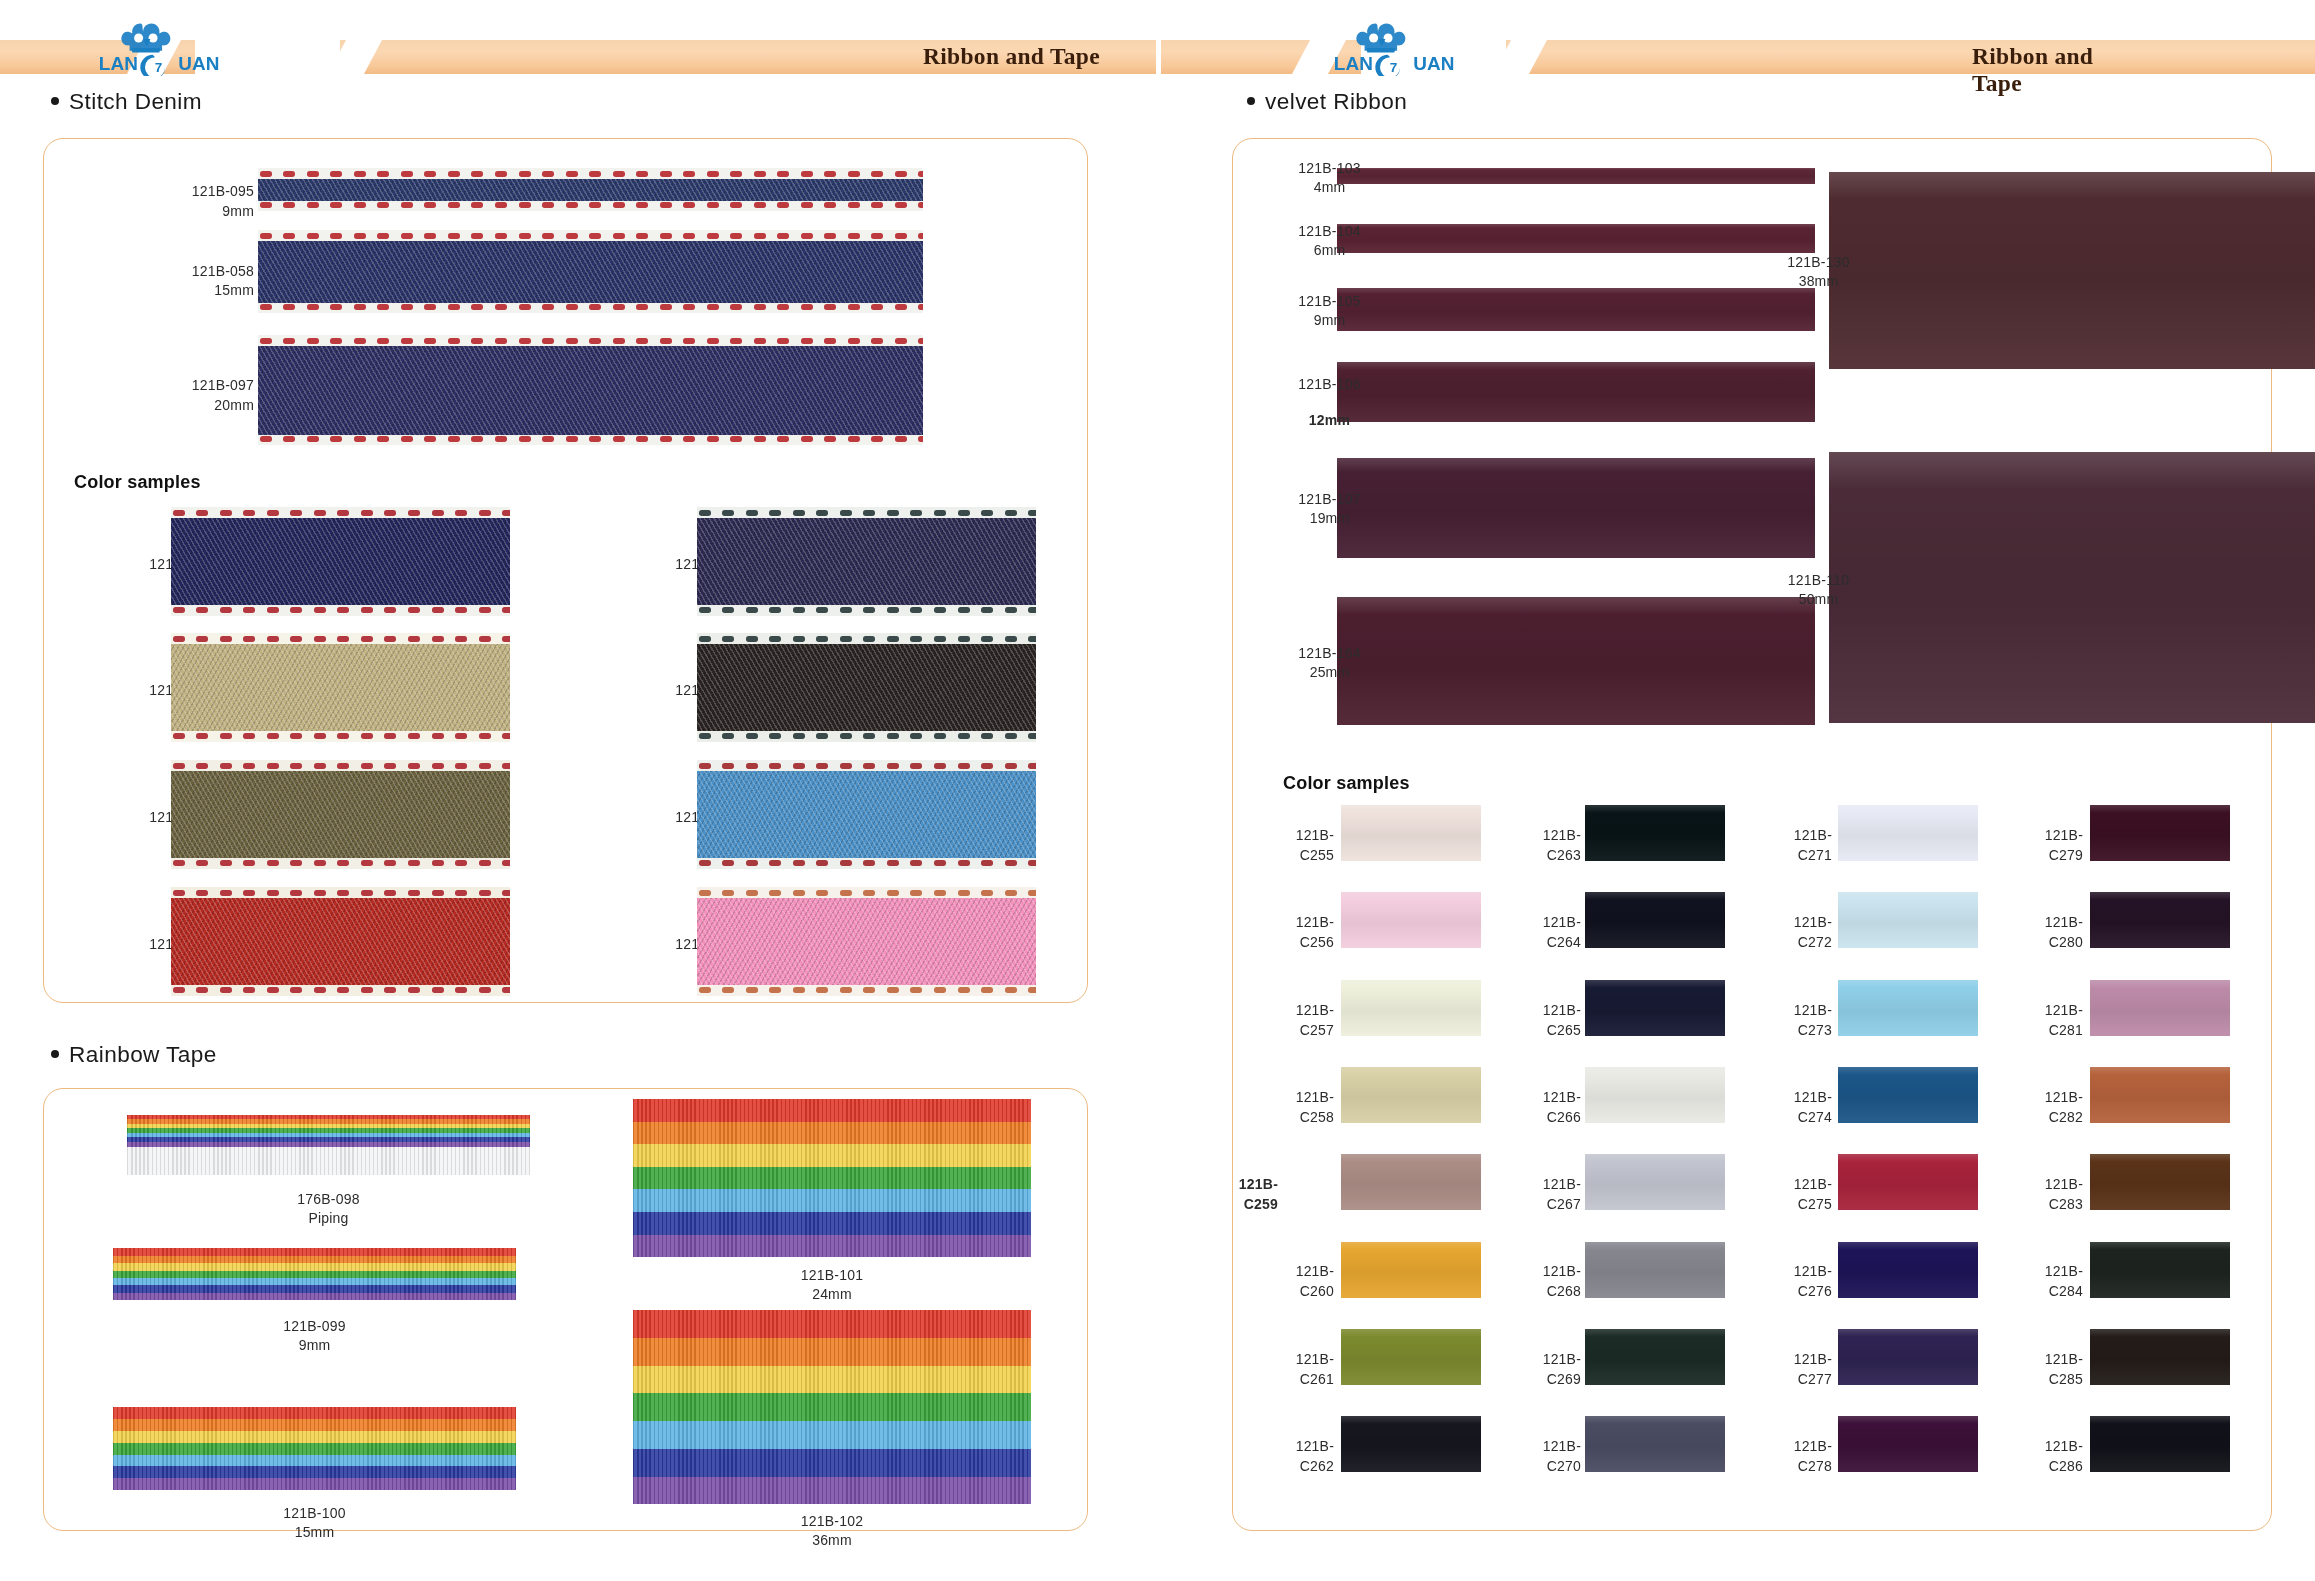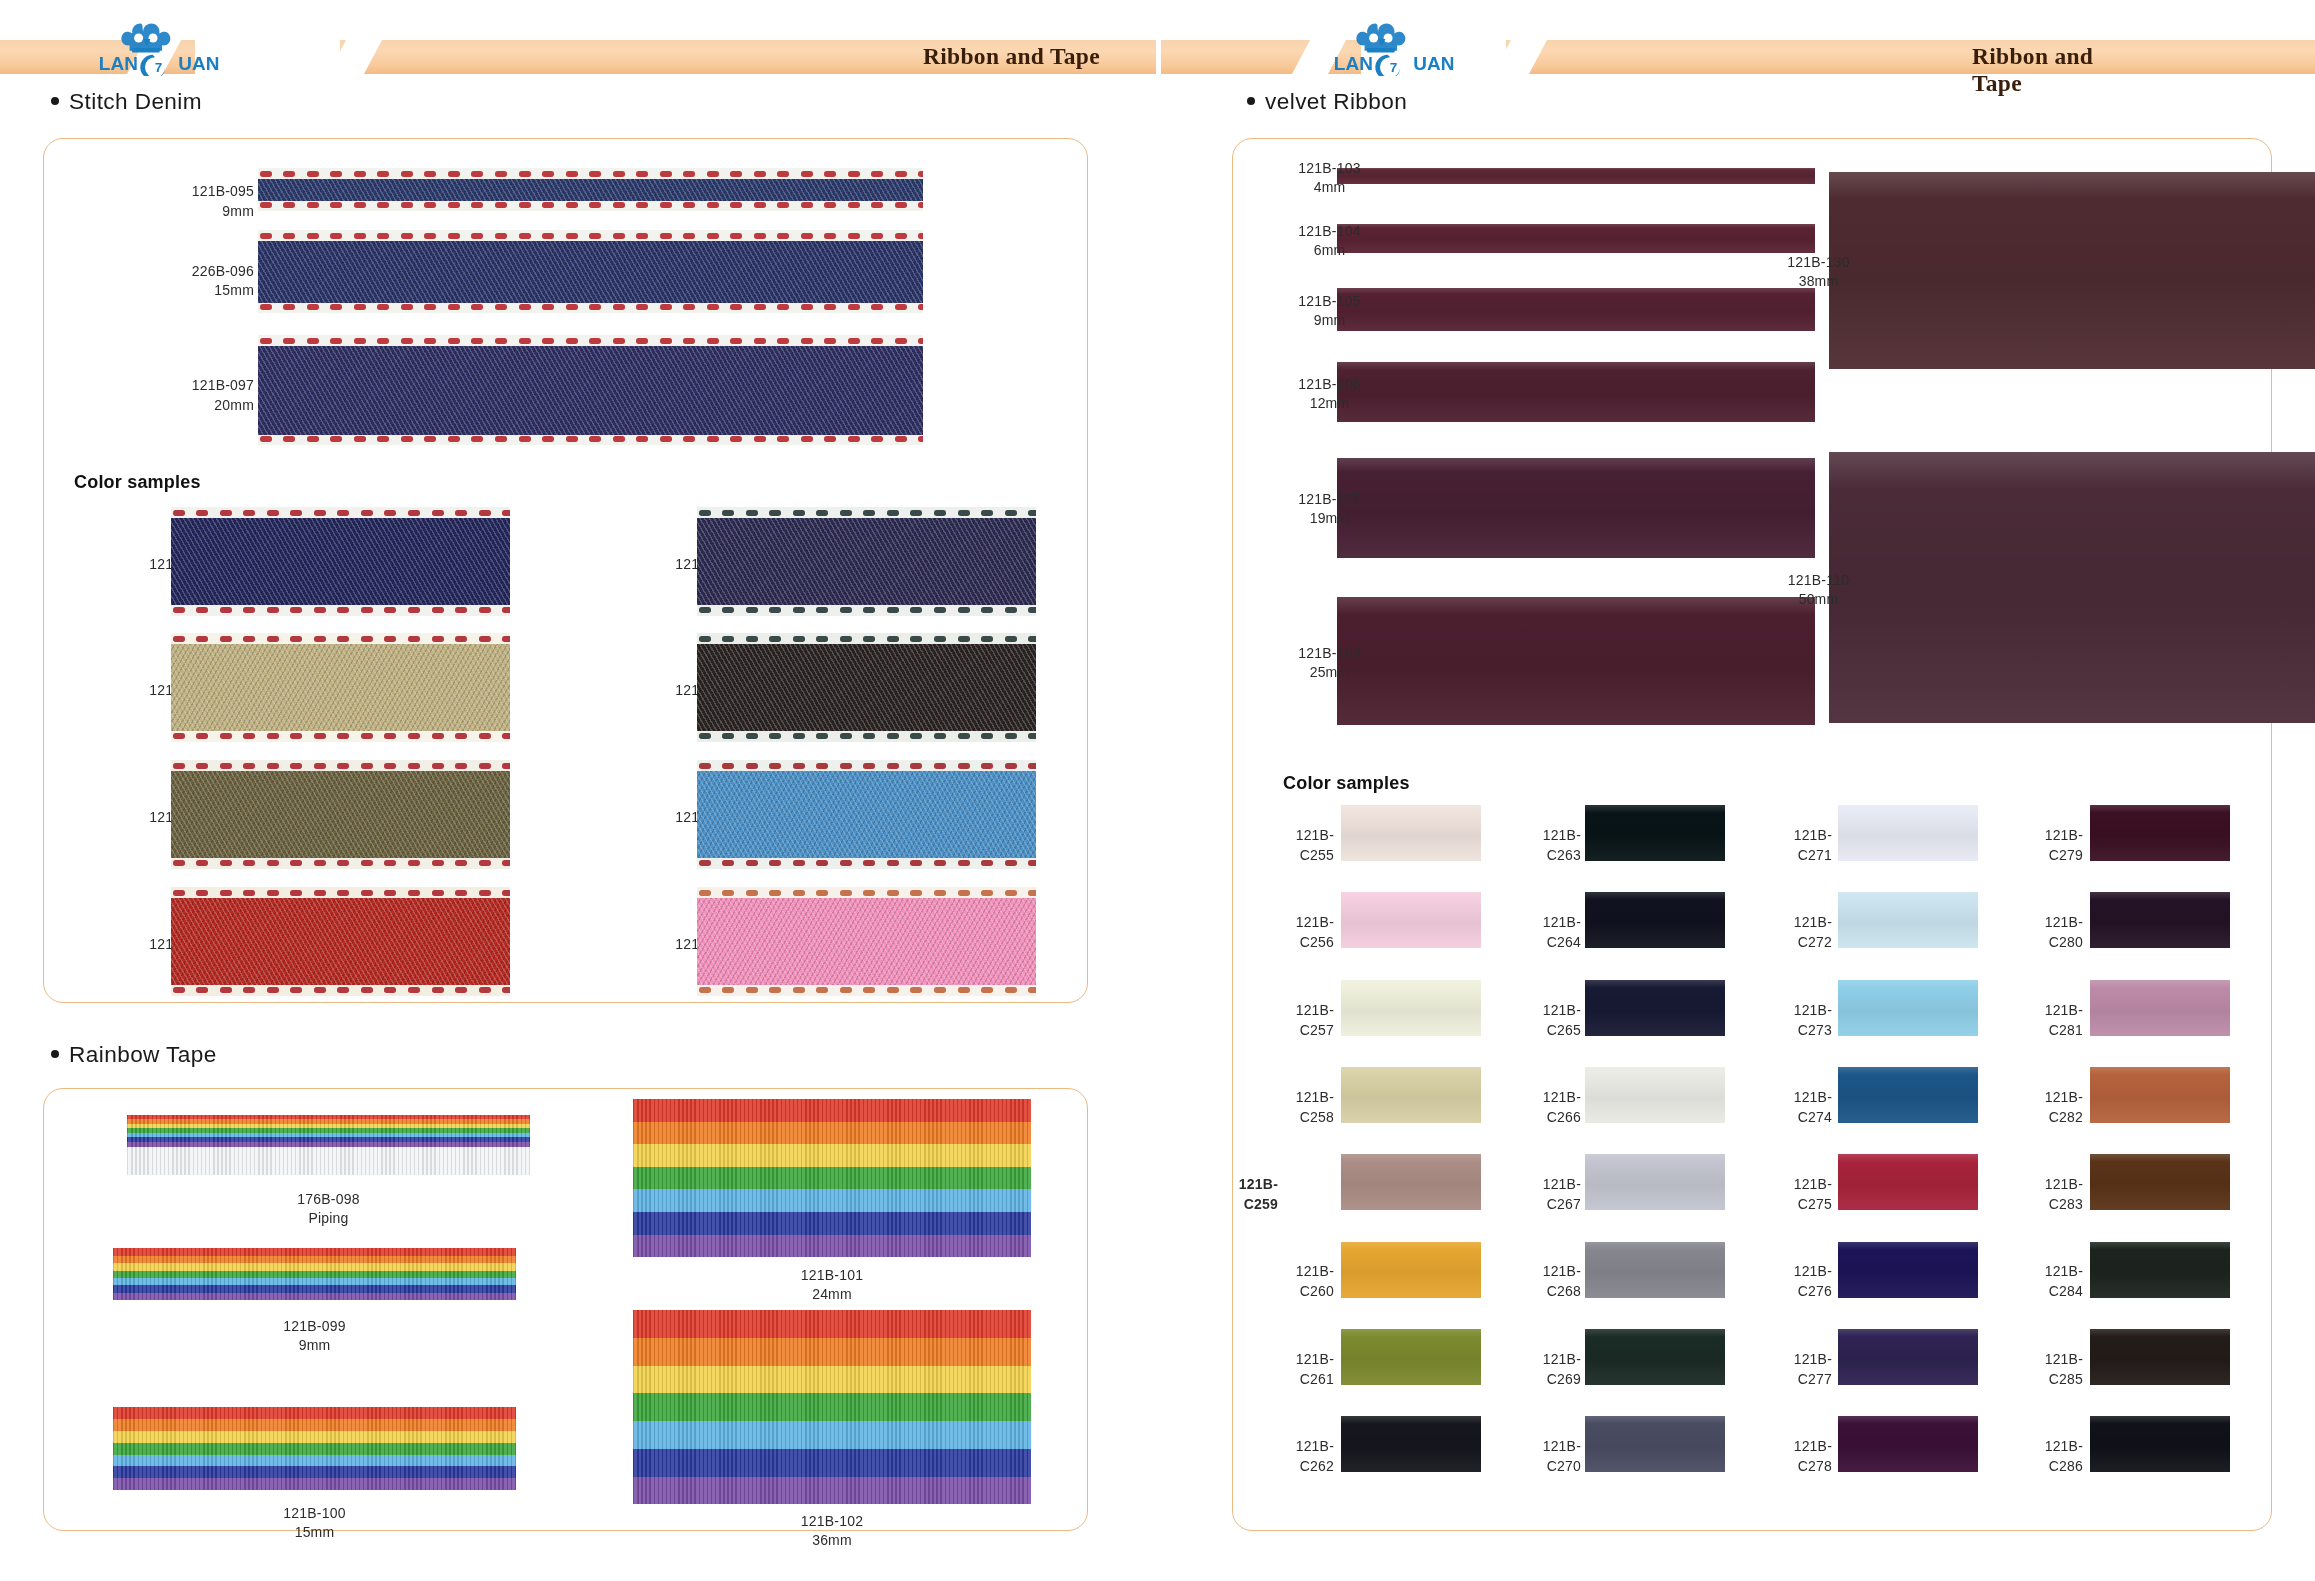--- a/index.html
+++ b/index.html
@@ -205,21 +205,21 @@
           <i style="left:543px;background:#bd3a3f"></i>
           <i style="left:566px;background:#bd3a3f"></i>
           <i style="left:590px;background:#bd3a3f"></i>
           <i style="left:613px;background:#bd3a3f"></i>
           <i style="left:637px;background:#bd3a3f"></i>
           <i style="left:660px;background:#bd3a3f"></i>
         </div>
       </div>
     </div>
 
-  <div class="lbl lbl-r" style="left:118px; top:261px; width:136px;">226B-096</div>
+  <div class="lbl lbl-r" style="left:118px; top:261px; width:136px;">121B-058</div>
   <div class="lbl lbl-r" style="left:118px; top:280px; width:136px;">15mm</div>
   <div class="sw" id="dn1" style="left:258px; top:230px; width:665px; height:83px;">
       <div class="denim" style="background: rgb(242, 242, 238);">
         <div class="denim-core" style="top: 11px; height: 62px; background: rgb(42, 52, 104);">
           <div class="denim-tex"></div>
         </div>
         <div class="stitch" style="top: 2.7px;">
           <i style="left:1.8px;background:#bd3a3f"></i>
           <i style="left:25px;background:#bd3a3f"></i>
           <i style="left:49px;background:#bd3a3f"></i>
@@ -790,21 +790,21 @@
       <div class="lbl lbl-c" style="left: 1257px; top: 240px; width: 145px;">6mm</div>
       <div class="sw" style="left: 1337px; top: 288px; width: 478px; height: 43px; background: rgb(85, 33, 50);">
         <div class="velvet"></div>
       </div>
       <div class="lbl lbl-c" style="left: 1257px; top: 291px; width: 145px;">121B-105</div>
       <div class="lbl lbl-c" style="left: 1257px; top: 310px; width: 145px;">9mm</div>
       <div class="sw" style="left: 1337px; top: 362px; width: 478px; height: 60px; background: rgb(78, 32, 48);">
         <div class="velvet"></div>
       </div>
       <div class="lbl lbl-c" style="left: 1257px; top: 374px; width: 145px;">121B-106</div>
-      <div class="lbl lbl-c" style="left: 1257px; top: 393px; width: 145px;">12mm</div>
+      <div class="lbl lbl-c" style="left: 1257px; top: 410px; width: 145px; font-weight: bold;">12mm</div>
       <div class="sw" style="left: 1337px; top: 458px; width: 478px; height: 100px; background: rgb(71, 32, 51);">
         <div class="velvet"></div>
       </div>
       <div class="lbl lbl-c" style="left: 1257px; top: 489px; width: 145px;">121B-107</div>
       <div class="lbl lbl-c" style="left: 1257px; top: 508px; width: 145px;">19mm</div>
       <div class="sw" style="left: 1337px; top: 597px; width: 478px; height: 128px; background: rgb(76, 31, 47);">
         <div class="velvet"></div>
       </div>
       <div class="lbl lbl-c" style="left: 1257px; top: 643px; width: 145px;">121B-164</div>
       <div class="lbl lbl-c" style="left: 1257px; top: 662px; width: 145px;">25mm</div>

